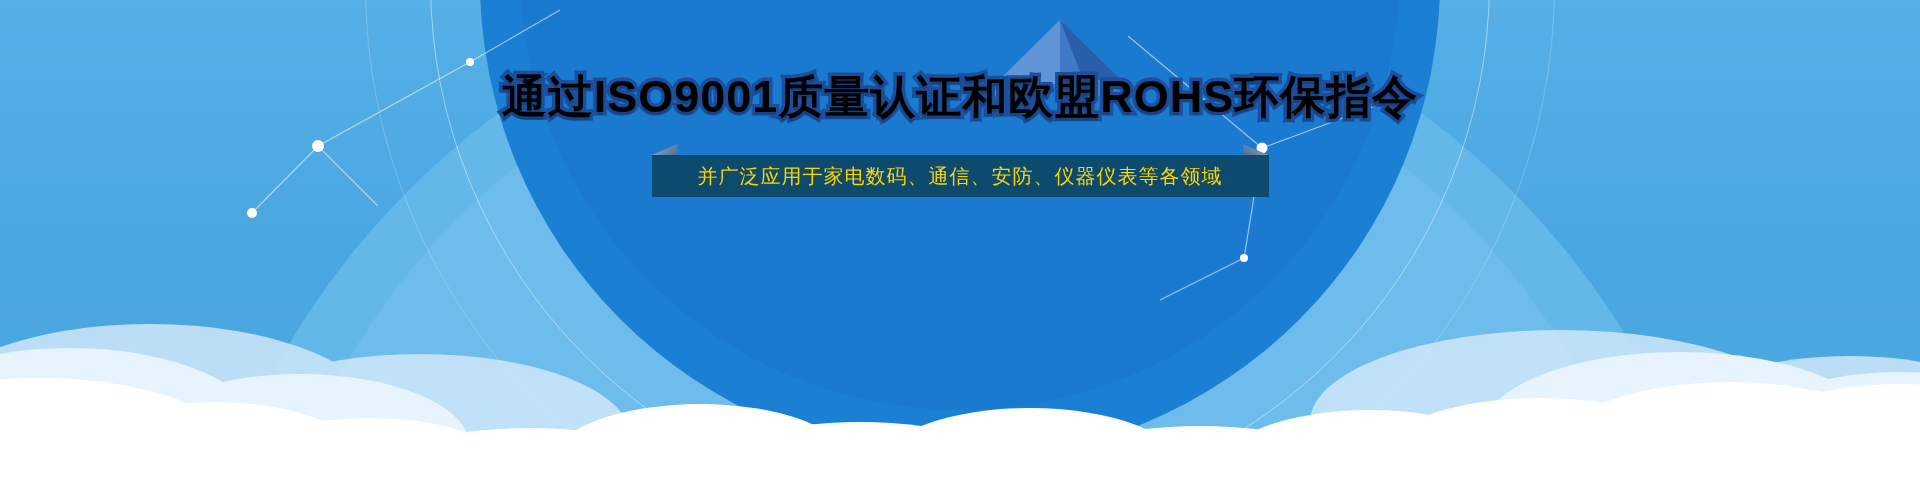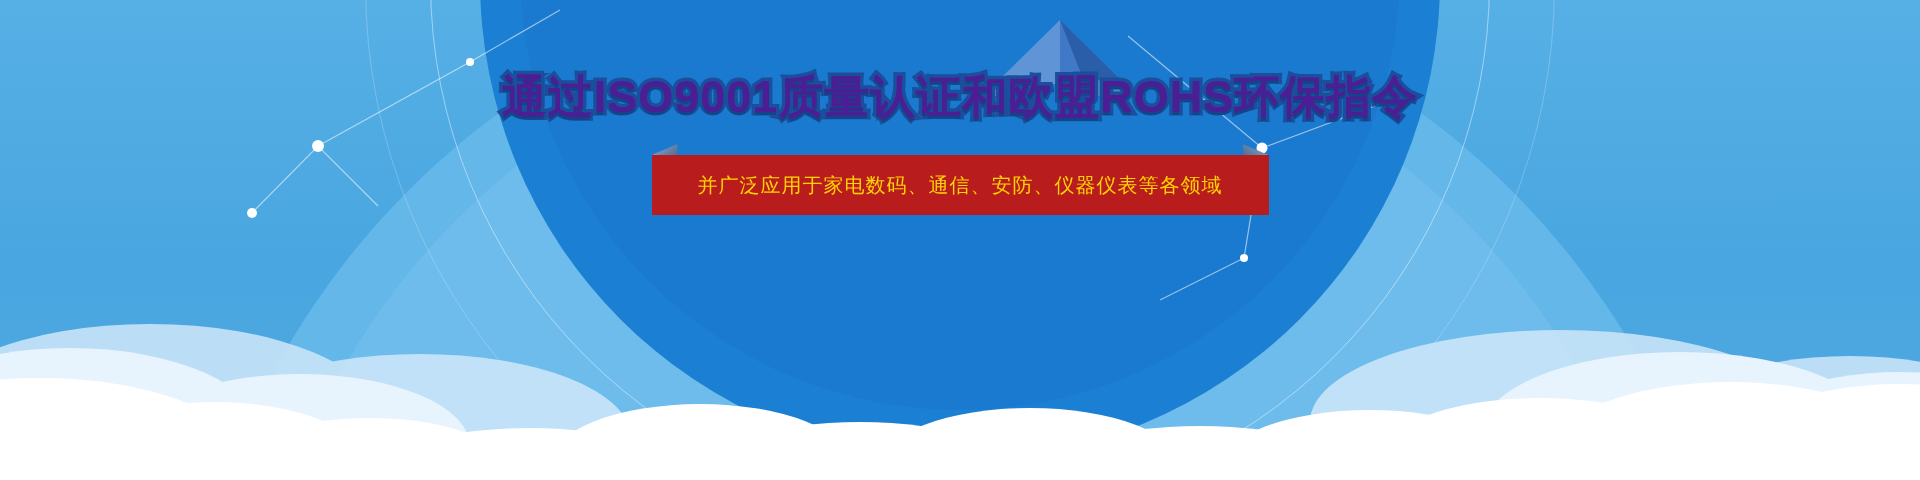--- a/index.html
+++ b/index.html
@@ -98,38 +98,38 @@
     letter-spacing:3px;
     line-height:1;
     margin-bottom:30px;
     white-space:nowrap;
     text-shadow:0 1px 2px rgba(0,40,90,0.35);
   }
 
   .headline {
     font-size:45px;
     font-weight:bold;
-    color:#4c1d95;
+    color:#000000;
     letter-spacing:1px;
     line-height:1;
     white-space:nowrap;
     -webkit-text-stroke:7px #1b4f9c;
     paint-order:stroke fill;
     text-shadow:0 3px 0 rgba(10,45,100,0.35);
     margin-bottom:36px;
   }
 
   .ribbon-wrap {
     position:relative;
     height:42px;
   }
   .ribbon {
     position:relative;
-    height:60px;
-    background:#b91c1c;
+    height:42px;
+    background:#0c4a6e;
     color:#ffd400;
     font-size:20px;
     letter-spacing:1px;
     display:flex;
     align-items:center;
     justify-content:center;
     padding:17px 46px;
     white-space:nowrap;
     z-index:2;
   }

